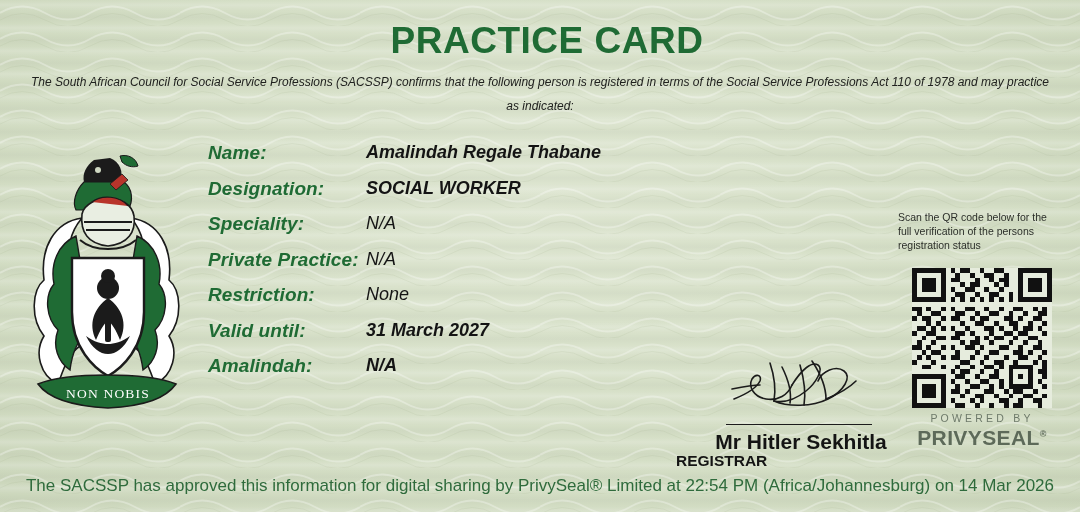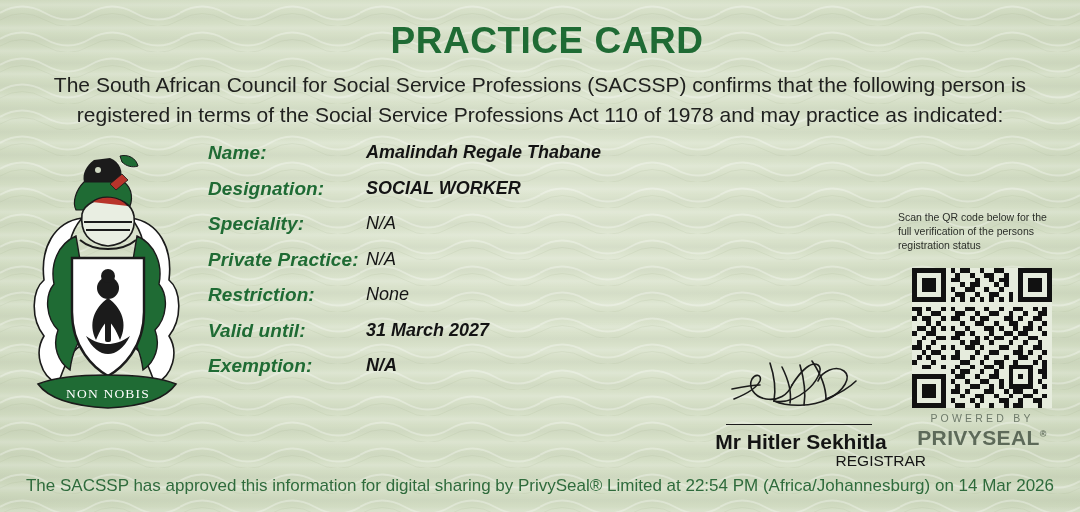--- a/index.html
+++ b/index.html
@@ -47,23 +47,24 @@
     font-weight: bold;
     letter-spacing: 0.5px;
     color: #1f6b34;
   }
   .intro {
     position: absolute;
     top: 70px;
     left: 30px;
     width: 1020px;
     text-align: center;
-    font-size: 21px;
-    line-height: 30px;
+    font-size: 12px;
+    line-height: 24px;
     color: #20211f;
+    font-style: italic;
   }
   
   .crest {
     position: absolute;
     left: 24px;
     top: 140px;
     width: 165px;
     height: 280px;
   }
   .crest svg { display: block; }
@@ -164,23 +165,23 @@
     text-align: center;
     font-size: 21px;
     font-weight: bold;
     color: #141414;
   }
   .sig-role {
     position: absolute;
     left: 676px;
     top: 452px;
     width: 250px;
-    text-align: right;
+    text-align: left;
     font-size: 15.5px;
-    font-weight: normal;
+    font-weight: bold;
     color: #141414;
   }
 
   .footer {
     position: absolute;
     left: 0;
     bottom: 16px;
     width: 100%;
     text-align: center;
     font-size: 17px;
@@ -267,21 +268,21 @@
     </div>
     <div class="row">
       <div class="label">Restriction:</div>
       <div class="value">None</div>
     </div>
     <div class="row">
       <div class="label">Valid until:</div>
       <div class="value bold">31 March 2027</div>
     </div>
     <div class="row">
-      <div class="label">Exemption:</div>
+      <div class="label">Amalindah:</div>
       <div class="value bold">N/A</div>
     </div>
   </div>
 
   <div class="qr-note">Scan the QR code below for the full verification of the persons registration status</div>
 
   <div class="qr">
     <svg width="140" height="140" viewBox="0 0 29 29" shape-rendering="crispEdges">
       <rect width="29" height="29" fill="#e6ecdd"></rect>
       <g fill="#111111">

